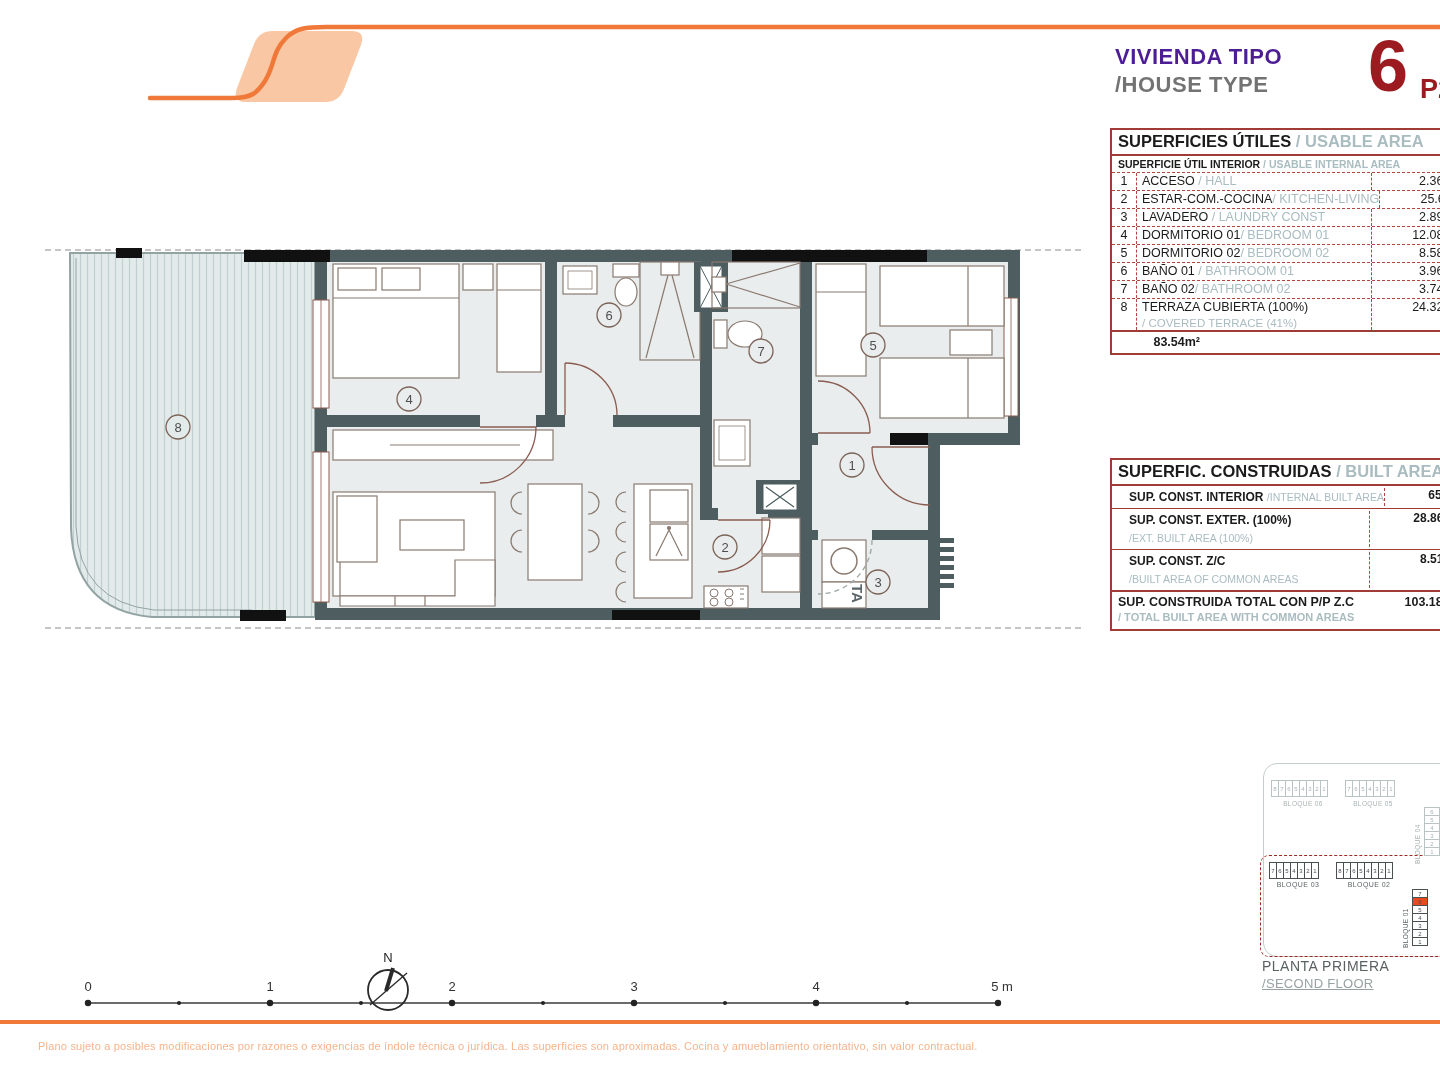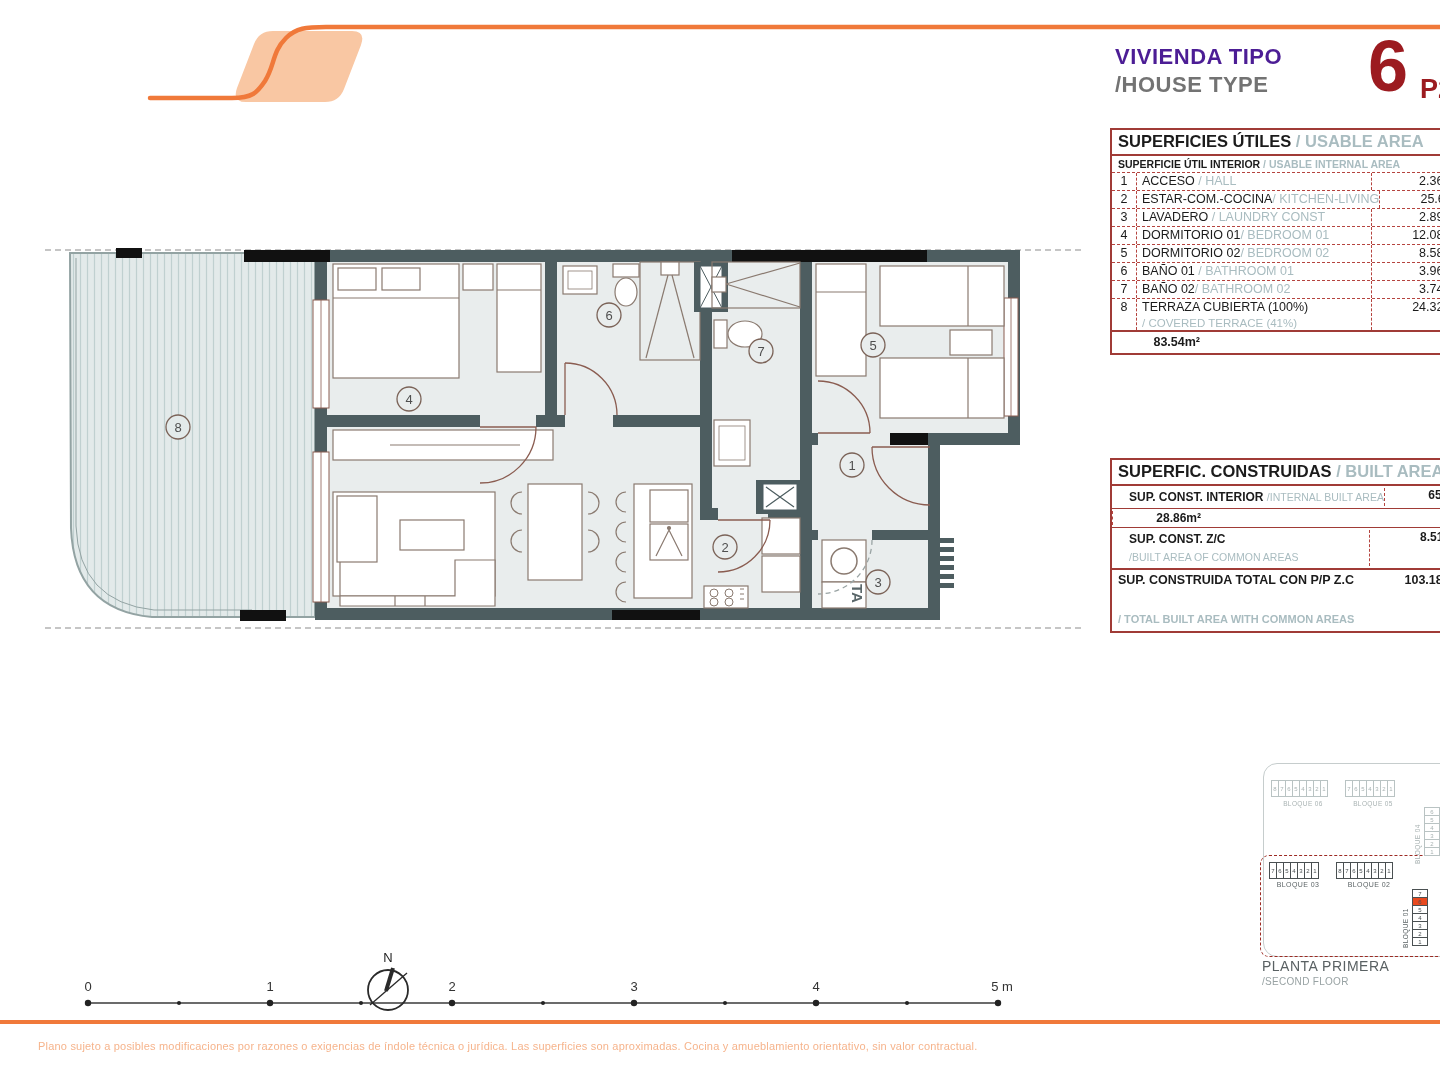--- a/index.html
+++ b/index.html
@@ -31,39 +31,39 @@
   .t-total .nm{flex:1;padding-left:6px;}
   .t-total .val{width:88px;flex:none;text-align:right;padding-right:2px;}
 
   .b-row{display:flex;border-top:1px solid #a03b36;font-size:12px;align-items:flex-start;padding:2px 0;}
   .b-row:first-child{border-top:none;}
   .b-row .nm{flex:1;padding-left:17px;line-height:18px;white-space:nowrap;}
   .b-row .nm .en2{display:block;font-size:10.5px;}
   .b-row .val{width:88px;flex:none;border-left:1px dashed #b5443f;text-align:right;padding-right:2px;font-weight:bold;align-self:stretch;}
   .b-total{display:flex;border:2px solid #a03b36;font-size:12.5px;padding:3px 0 4px 0;white-space:nowrap;}
   .b-total .nm{flex:1;padding-left:6px;font-weight:bold;line-height:15px;}
-  .b-total .nm .en2{display:block;font-size:11px;font-weight:bold;margin-top:24px;}
+  .b-total .nm .en2{display:block;font-size:11px;font-weight:bold;}
   .b-total .val{width:92px;flex:none;text-align:right;padding-right:2px;font-weight:bold;}
 
   
   .bd-outer{left:1263px;top:763px;width:190px;height:192px;border:1.5px solid #c6cdcd;border-radius:14px;}
   .bd-dashed{left:1260px;top:855px;width:185px;height:100px;border:1.5px dashed #9c2a23;border-radius:9px;}
   .cells{position:absolute;display:flex;}
   .cells.v{flex-direction:column;}
   .cell{box-sizing:border-box;width:8px;height:17px;border:1px solid #b9c3c3;margin-left:-1px;
         display:flex;align-items:center;justify-content:center;font-size:6px;color:#a9b3b3;background:#fff;}
   .cells.v .cell{width:16px;height:9px;margin-left:0;margin-top:-1px;}
   .cells.dark .cell{border-color:#4a5052;color:#4a5052;}
   .cell.hl{background:#e8491f;color:#ffffff;}
   .bd-label{position:absolute;font-size:6.5px;color:#a9b3b3;text-align:center;letter-spacing:.4px;}
   .bd-label.dark{color:#5c6466;font-size:7px;}
   .bd-vlabel{position:absolute;font-size:6.5px;color:#a9b3b3;transform:rotate(-90deg);transform-origin:left top;white-space:nowrap;letter-spacing:.4px;}
   .bd-vlabel.dark{color:#5c6466;}
   .bd-caption{left:1262px;top:958px;font-size:14px;color:#5a6163;letter-spacing:.5px;}
-  .bd-caption-en{left:1262px;top:976px;font-size:10px;color:#98a2a3;letter-spacing:.3px;}
+  .bd-caption-en{left:1262px;top:976px;font-size:13px;color:#98a2a3;letter-spacing:.3px;text-decoration:underline;}
 
   
   .bottom-line{left:0;top:1020px;width:1440px;height:4px;background:#f0793a;}
   .disclaimer{left:38px;top:1040px;font-size:11px;color:#f6b48c;letter-spacing:.2px;white-space:nowrap;}
 </style>
 </head>
 <body>
 
 <svg class="abs" style="left:0;top:0" width="1440" height="130" viewBox="0 0 1440 130">
   <path d="M292,31 L352,31 Q366,31 361,45 L344,89 Q339,102 325,102 L246,102 Q232,102 237,88 L254,44 Q259,31 273,31 Z" fill="#f9c7a3"></path>
@@ -132,20 +132,21 @@
 <div class="tbl" style="top:458px">
   <div class="t-head">
     <span>SUPERFIC. CONSTRUIDAS</span><span class="en"> / BUILT AREA</span>
   </div>
   <div class="t-bodywrap">
     <div class="b-row">
       <div class="nm"><span style="font-weight:bold">SUP. CONST. INTERIOR</span> <span class="en" style="font-size:10.5px">/INTERNAL BUILT AREA</span></div>
       <div class="val">65.81m²</div>
     </div>
     <div class="b-row">
+      <div class="nm"><span style="font-weight:bold">SUP. CONST. EXTER. (100%)</span><span class="en en2">/EXT. BUILT AREA (100%)</span></div>
       <div class="val">28.86m²</div>
     </div>
     <div class="b-row">
       <div class="nm"><span style="font-weight:bold">SUP. CONST. Z/C</span><span class="en en2">/BUILT AREA OF COMMON AREAS</span></div>
       <div class="val">8.51m²</div>
     </div>
   </div>
   <div class="b-total">
     <div class="nm"><span>SUP. CONSTRUIDA TOTAL CON P/P Z.C</span><span class="en en2">/ TOTAL BUILT AREA WITH COMMON AREAS</span></div>
     <div class="val">103.18m²</div>

